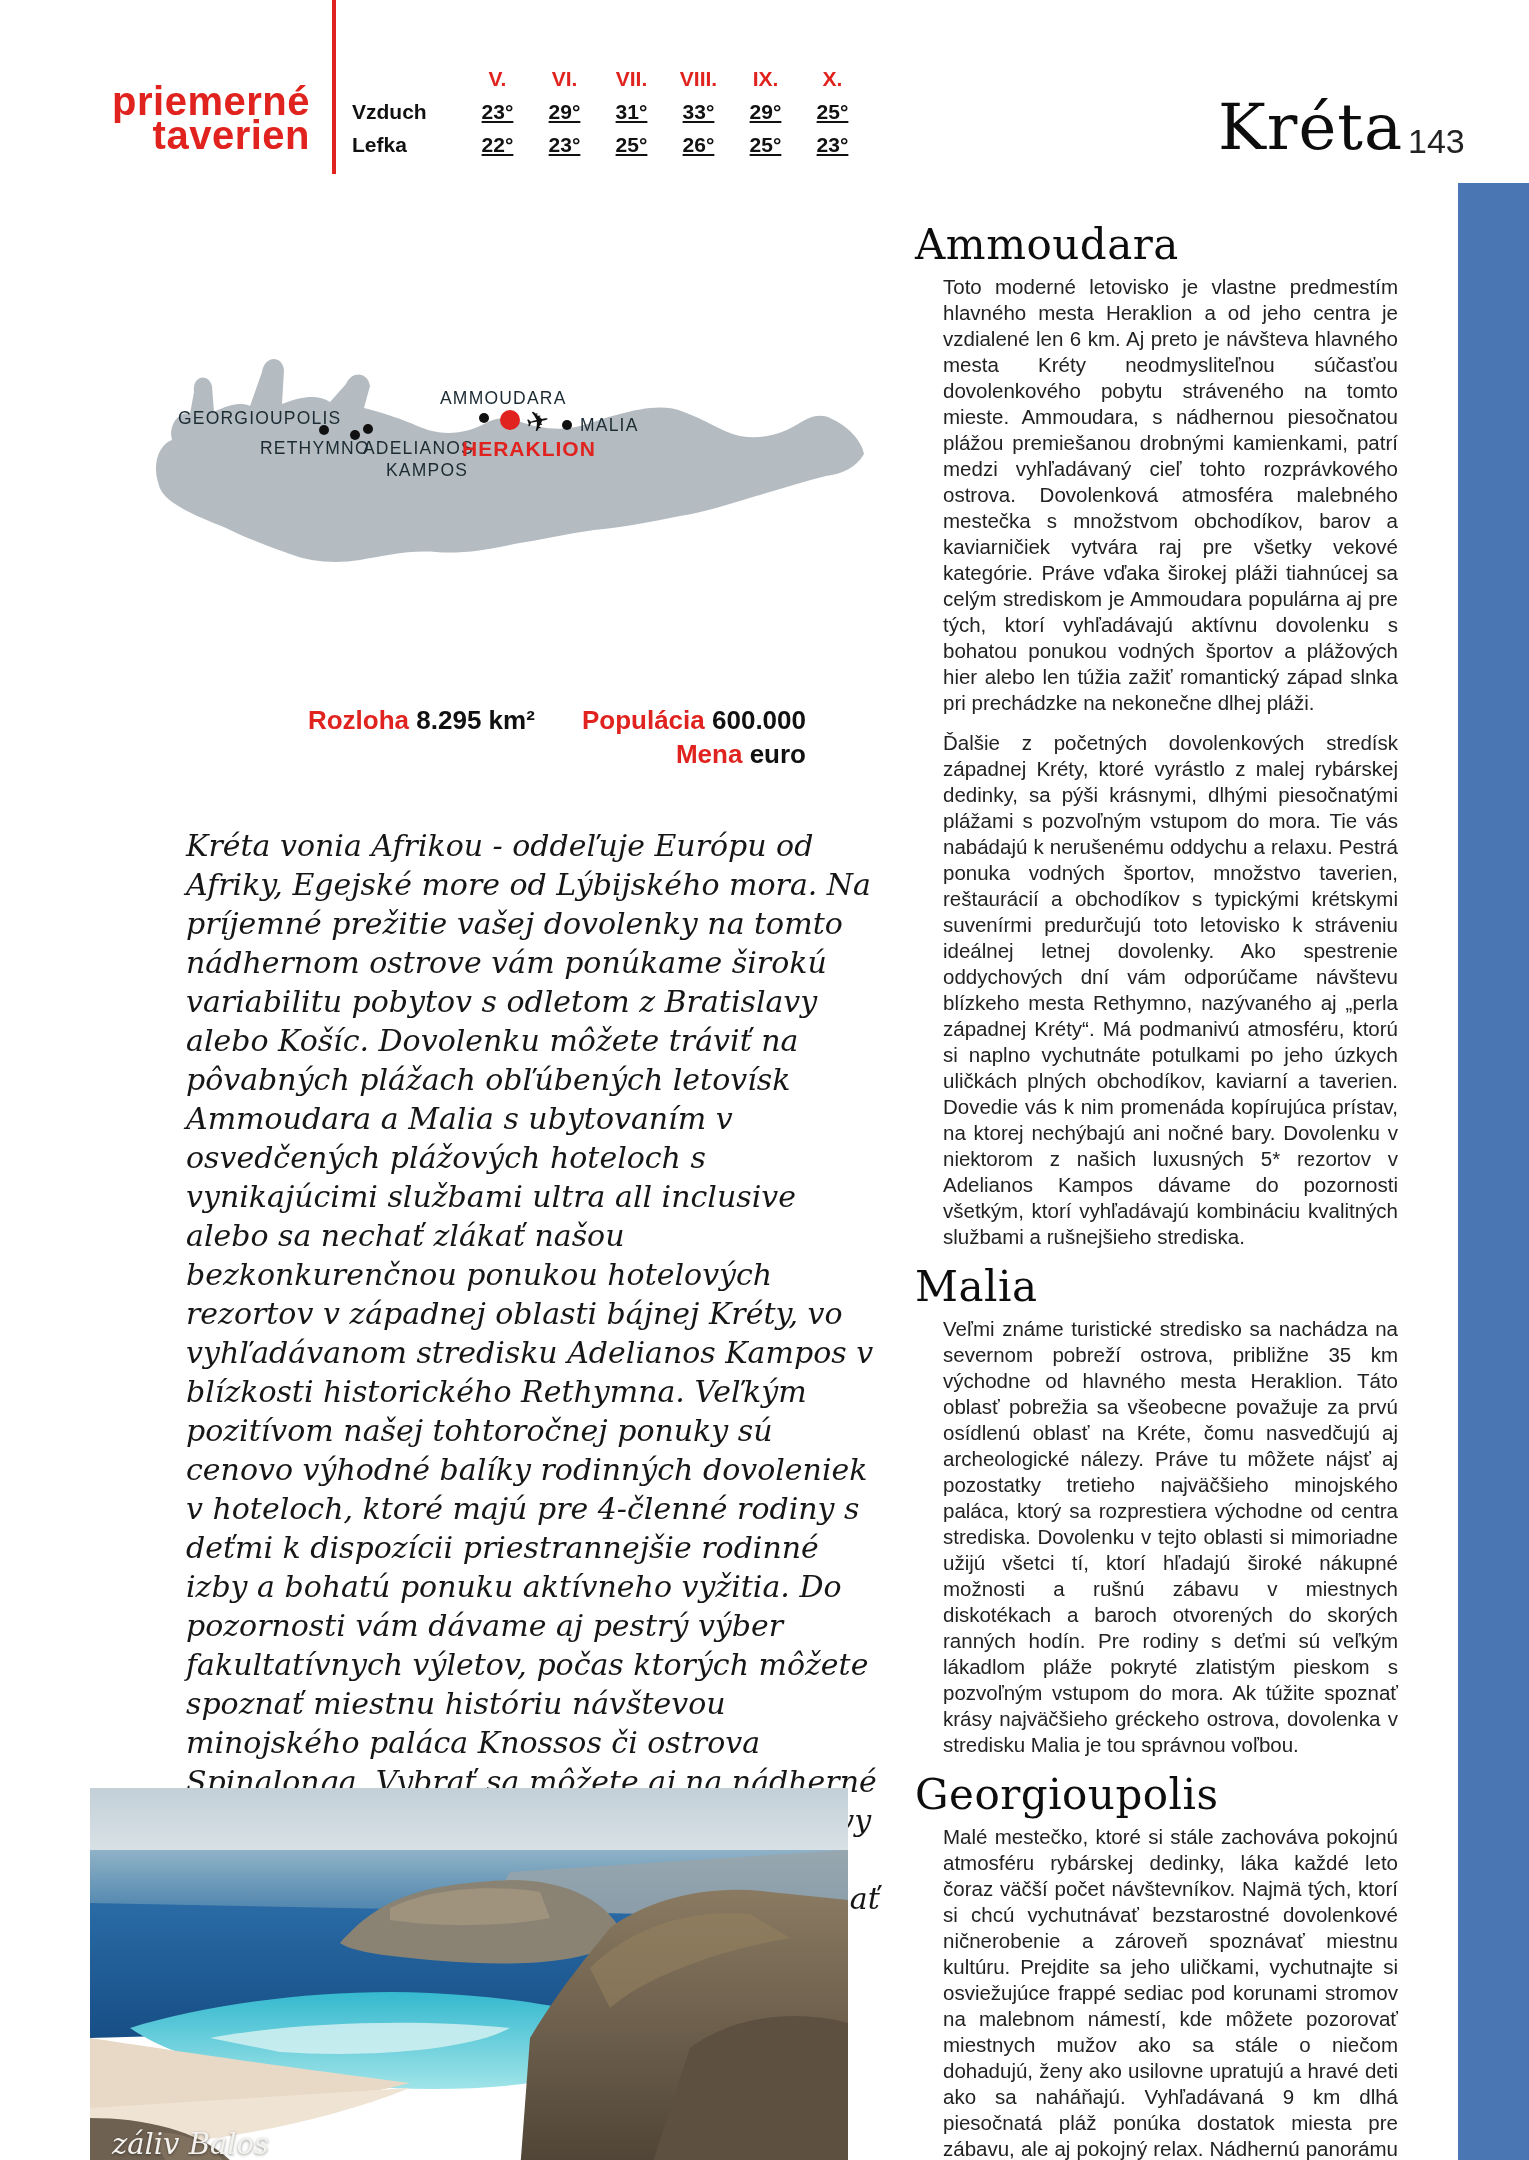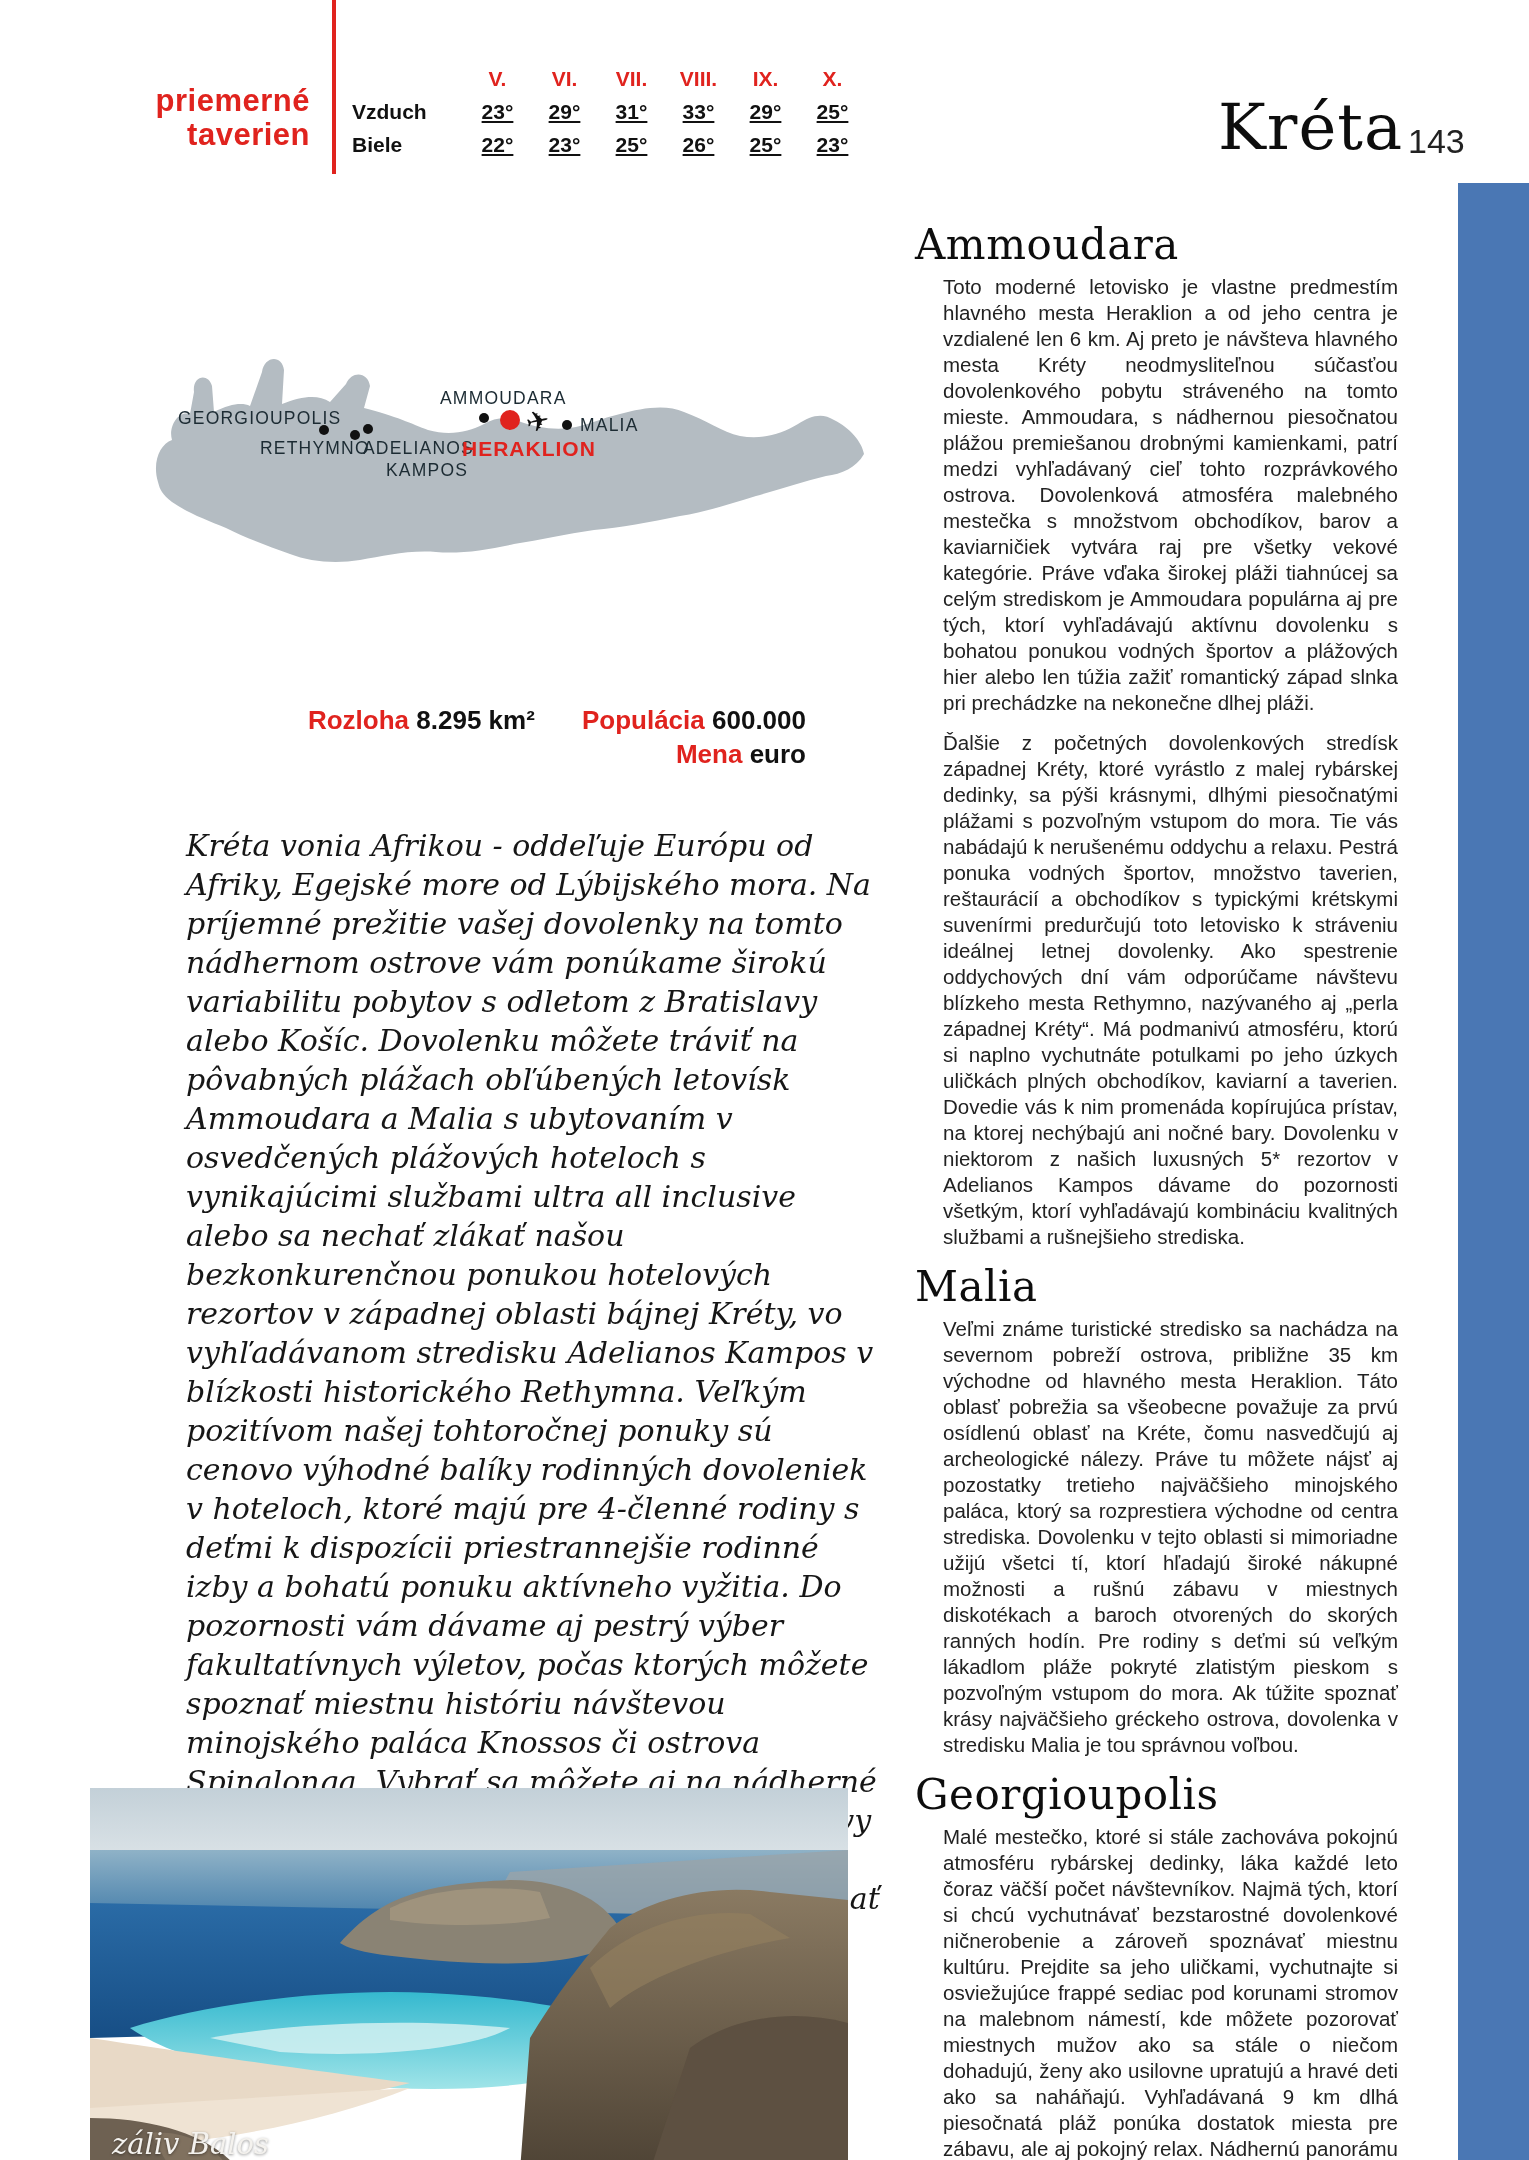--- a/index.html
+++ b/index.html
@@ -2,21 +2,21 @@
 <html lang="sk"><head>
 <meta charset="utf-8">
 <style>
   html,body{margin:0;padding:0;background:#ffffff;}
   #page{position:relative;width:1529px;height:2160px;background:#fff;overflow:hidden;
         font-family:"Liberation Sans",sans-serif;color:#1a1a1a;}
 
   
   .red-divider{position:absolute;left:332px;top:0;width:4px;height:174px;background:#e0231e;}
   .temps-label{position:absolute;left:40px;top:84px;width:270px;text-align:right;
-               color:#e0231e;font-weight:bold;font-size:31px;line-height:34px;letter-spacing:.5px;}
+               color:#e0231e;font-weight:bold;font-size:40px;line-height:34px;letter-spacing:.5px;}
   .temps-table{position:absolute;left:352px;top:62px;display:grid;
                grid-template-columns:112px repeat(6,67px);grid-auto-rows:33px;
                font-weight:bold;font-size:21px;align-items:center;}
   .temps-table .mh{color:#e0231e;text-align:center;}
   .temps-table .rl{color:#111;text-align:left;}
   .temps-table .tv{color:#111;text-align:center;text-decoration:underline;}
 
   .page-title{position:absolute;left:1218px;top:84px;font-family:"DejaVu Serif",serif;
               font-size:64px;color:#0d0d0d;letter-spacing:1px;margin-top:6px;}
   .page-number{position:absolute;left:1408px;top:122px;font-size:34px;color:#222;}
@@ -81,21 +81,21 @@
     <span class="mh">X.</span>
 
     <span class="rl">Vzduch</span>
     <span class="tv">23°</span>
     <span class="tv">29°</span>
     <span class="tv">31°</span>
     <span class="tv">33°</span>
     <span class="tv">29°</span>
     <span class="tv">25°</span>
 
-    <span class="rl">Biele</span>
+    <span class="rl">Lefka</span>
     <span class="tv">22°</span>
     <span class="tv">23°</span>
     <span class="tv">25°</span>
     <span class="tv">26°</span>
     <span class="tv">25°</span>
     <span class="tv">23°</span>
   </div>
 
   <div class="page-title">Kréta</div>
   <div class="page-number">143</div>

